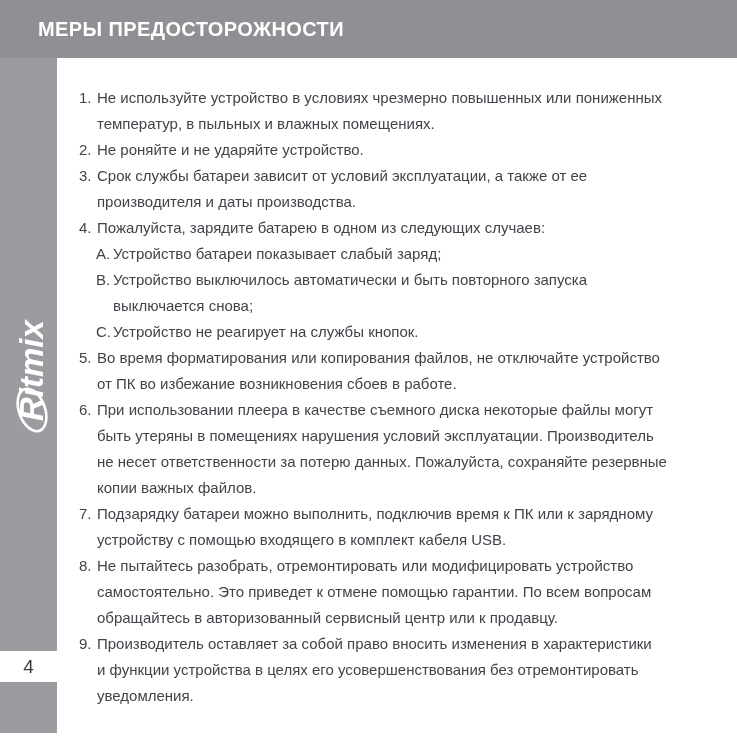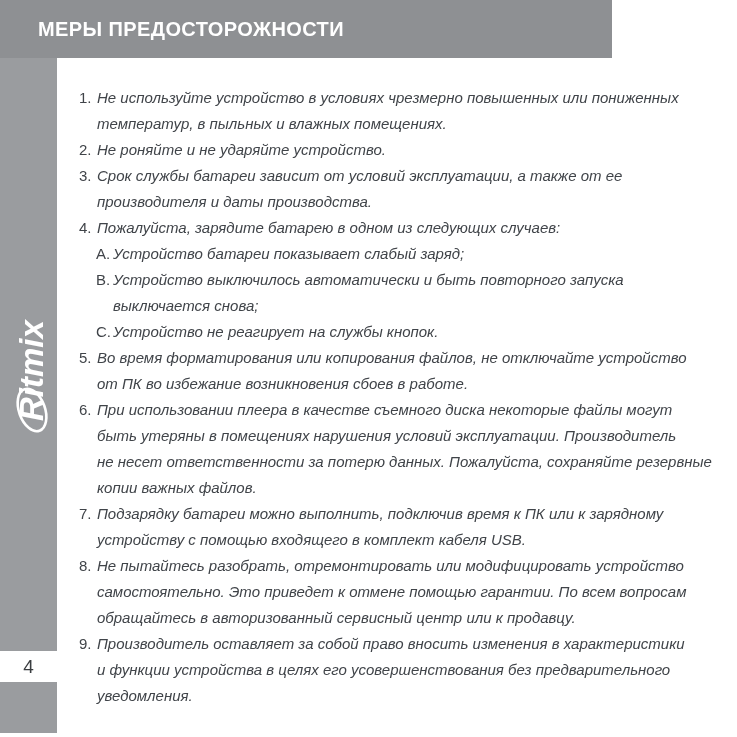--- a/index.html
+++ b/index.html
@@ -13,21 +13,21 @@
   html, body { width: 737px; height: 737px; }
   body {
     position: relative;
     width: 737px; height: 737px;
     background: var(--page-bg);
     font-family: "Liberation Sans", sans-serif;
     overflow: hidden;
   }
   .header {
     position: absolute; top: 0; left: 0;
-    width: 612px; height: 58px;
+    width: 737px; height: 58px;
     background: var(--header-bg);
   }
   .header .title {
     position: absolute; left: 38px; top: 50%;
     transform: translateY(-50%);
     color: var(--title-color);
     font-size: 20px; font-weight: bold;
     letter-spacing: 0.4px;
     white-space: nowrap;
   }
@@ -56,21 +56,21 @@
     overflow: visible;
   }
   .content {
     position: absolute; left: 79px; top: 85px;
     width: 645px;
     font-size: 15px; line-height: 26px;
     color: var(--text-color);
   }
   .item { display: flex; }
   .item .marker { flex: 0 0 18px; }
-  .item .text { white-space: pre-line; flex: 1 1 auto; font-style: italic; }
+  .item .text { white-space: pre-line; flex: 1 1 auto; }
   .item.sub { margin-left: 17px; }
   .item.sub .marker { flex: 0 0 17px; }
 </style>
 </head>
 <body>
 
 <div class="header">
   <span class="title">МЕРЫ ПРЕДОСТОРОЖНОСТИ</span>
 </div>
 
@@ -140,16 +140,16 @@
   </div>
   <div class="item">
     <span class="marker">8.</span>
     <span class="text">Не пытайтесь разобрать, отремонтировать или модифицировать устройство
 самостоятельно. Это приведет к отмене помощью гарантии. По всем вопросам
 обращайтесь в авторизованный сервисный центр или к продавцу.</span>
   </div>
   <div class="item">
     <span class="marker">9.</span>
     <span class="text">Производитель оставляет за собой право вносить изменения в характеристики
-и функции устройства в целях его усовершенствования без предварительного
+и функции устройства в целях его усовершенствования без отремонтировать
 уведомления.</span>
   </div>
 </div>
 
 </body></html>

